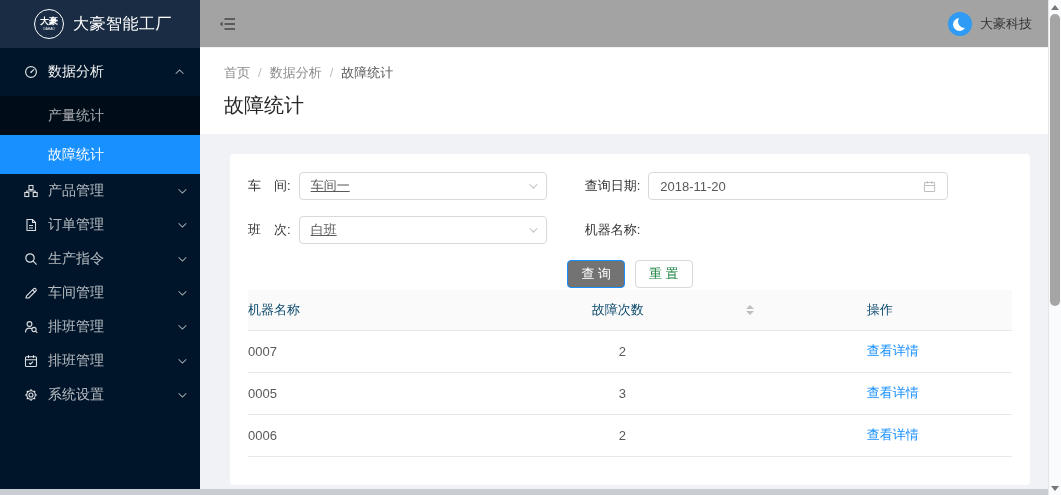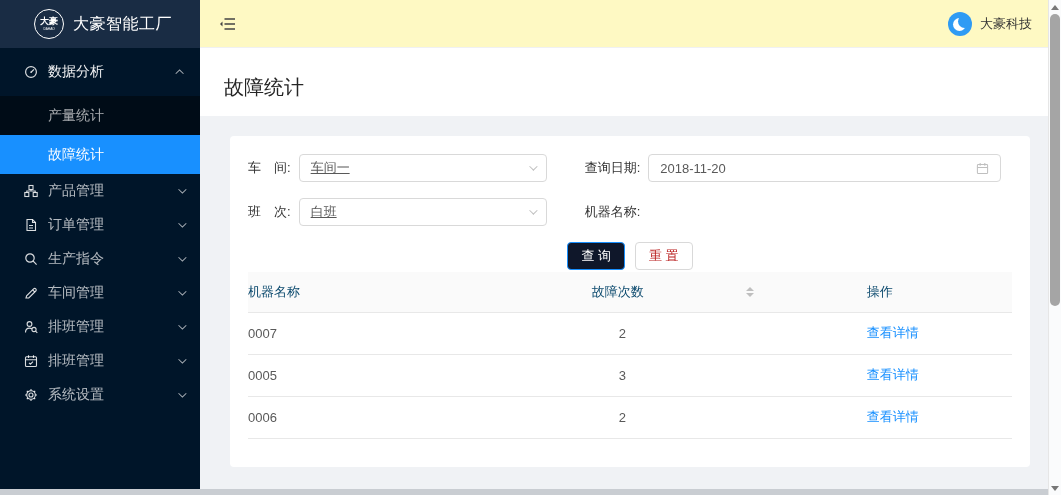--- a/index.html
+++ b/index.html
@@ -42,21 +42,21 @@
   .submenu-item.active { background:#1890ff; color:#fff; }
 
   .menu-item {
     height:34px; display:flex; align-items:center; padding:0 16px 0 24px;
     color:rgba(255,255,255,.7); font-size:14px; cursor:pointer;
   }
 
   
   #main { position:absolute; left:200px; top:0; width:848px; height:495px; background:#f0f2f5; }
 
-  #topbar { height:48px; background:#fef9c3; border-bottom:1px solid #f0f1f2; display:flex; align-items:center; padding:0 16px 0 18px; }
+  #topbar { height:48px; background:#a3a3a3; border-bottom:1px solid #f0f1f2; display:flex; align-items:center; padding:0 16px 0 18px; }
   .fold-icon { width:20px; height:20px; color:#444; cursor:pointer; }
   .topbar-right { margin-left:auto; display:flex; align-items:center; }
   .avatar { width:24px; height:24px; border-radius:50%; background:#2f9bf4; position:relative; overflow:hidden; flex-shrink:0; }
   .avatar::before { content:""; position:absolute; left:5px; top:6px; width:13px; height:13px; border-radius:50%; background:#fff; }
   .avatar::after  { content:""; position:absolute; left:10px; top:3px; width:13px; height:13px; border-radius:50%; background:#2f9bf4; }
   .user-name { margin-left:8px; color:#333; font-size:13px; }
 
   #pageheader { background:#fff; padding:16px 24px 15px; }
   .breadcrumb { font-size:13px; color:#8c8c8c; }
   .breadcrumb .sep { margin:0 8px; color:#bfbfbf; }
@@ -70,29 +70,29 @@
   .frow { display:flex; align-items:center; margin-bottom:16px; }
   .fgroup { display:flex; align-items:center; }
   .fgroup.right { margin-left:38px; }
   .flabel { color:#333; font-size:13px; white-space:pre; }
   .ibox {
     height:28px; border:1px solid #d9d9d9; border-radius:4px; background:#fff;
     display:flex; align-items:center; padding:0 11px; margin-left:8px;
     font-size:13px; color:#595959;
   }
   .ibox.sel { width:248px; cursor:pointer;text-decoration:underline; }
-  .ibox.inp { width:353px;justify-content:space-between; }
+  .ibox.inp { width:300px;justify-content:space-between; }
   .ibox input { border:none; outline:none; width:100%; font-size:13px; color:#595959; font-family:inherit; background:transparent; }
   .ibox input::placeholder { color:#bfbfbf; }
   .chev-gray { display:inline-block; width:6px; height:6px; border:solid #bfbfbf; border-width:0 1.3px 1.3px 0; transform:rotate(45deg) translateY(-2px); margin-left:auto; flex-shrink:0; }
   .cal-icon { margin-left:auto; color:#bfbfbf; width:13px; height:13px; flex-shrink:0; }
 
   .btn-row { display:flex; justify-content:center; gap:10px; margin-bottom:2px; }
-  .btn { height:28px; border-radius:4px; font-size:13px; border:1px solid #d9d9d9; background:#fff; color:#b91c1c; padding:0 13px; cursor:pointer; font-family:inherit; }
-  .btn.primary { background:#0f172a; border-color:#1890ff; color:#fff; }
+  .btn { height:28px; border-radius:4px; font-size:13px; border:1px solid #d9d9d9; background:#fff; color:#15803d; padding:0 13px; cursor:pointer; font-family:inherit; }
+  .btn.primary { background:#737373; border-color:#1890ff; color:#fff; }
   .export-row { display:flex; justify-content:flex-end; margin-bottom:12px; }
   .btn.export { height:26px; padding:0 13px; }
 
   
   table { width:100%; border-collapse:collapse; font-size:13px; }
   thead tr { background:#fafafa; }
   th { text-align:left; font-weight:500; color:#0c4a6e; height:40px; border-bottom:1px solid #e8e8e8; }
   td { height:42px; border-bottom:1px solid #e8e8e8; color:#595959; }
   .col-machine { width:45%; }
   .col-faults  { width:36%; }
@@ -242,20 +242,23 @@
           <path d="M4.5 7.5 L2 10 L4.5 12.5 Z" fill="currentColor" stroke="none"></path>
       </svg>
     </span>
     <div class="topbar-right">
       <span class="avatar"></span>
       <span class="user-name">大豪科技</span>
     </div>
   </div>
 
   <div id="pageheader">
+    <div class="breadcrumb">
+      <span>首页</span><span class="sep">/</span><span>数据分析</span><span class="sep">/</span><span class="current">故障统计</span>
+    </div>
     <div class="page-title">故障统计</div>
   </div>
 
   <div id="content">
     <div class="card">
 
       <div class="frow">
         <div class="fgroup">
           <span class="flabel">车　间:</span>
           <div class="ibox sel">

